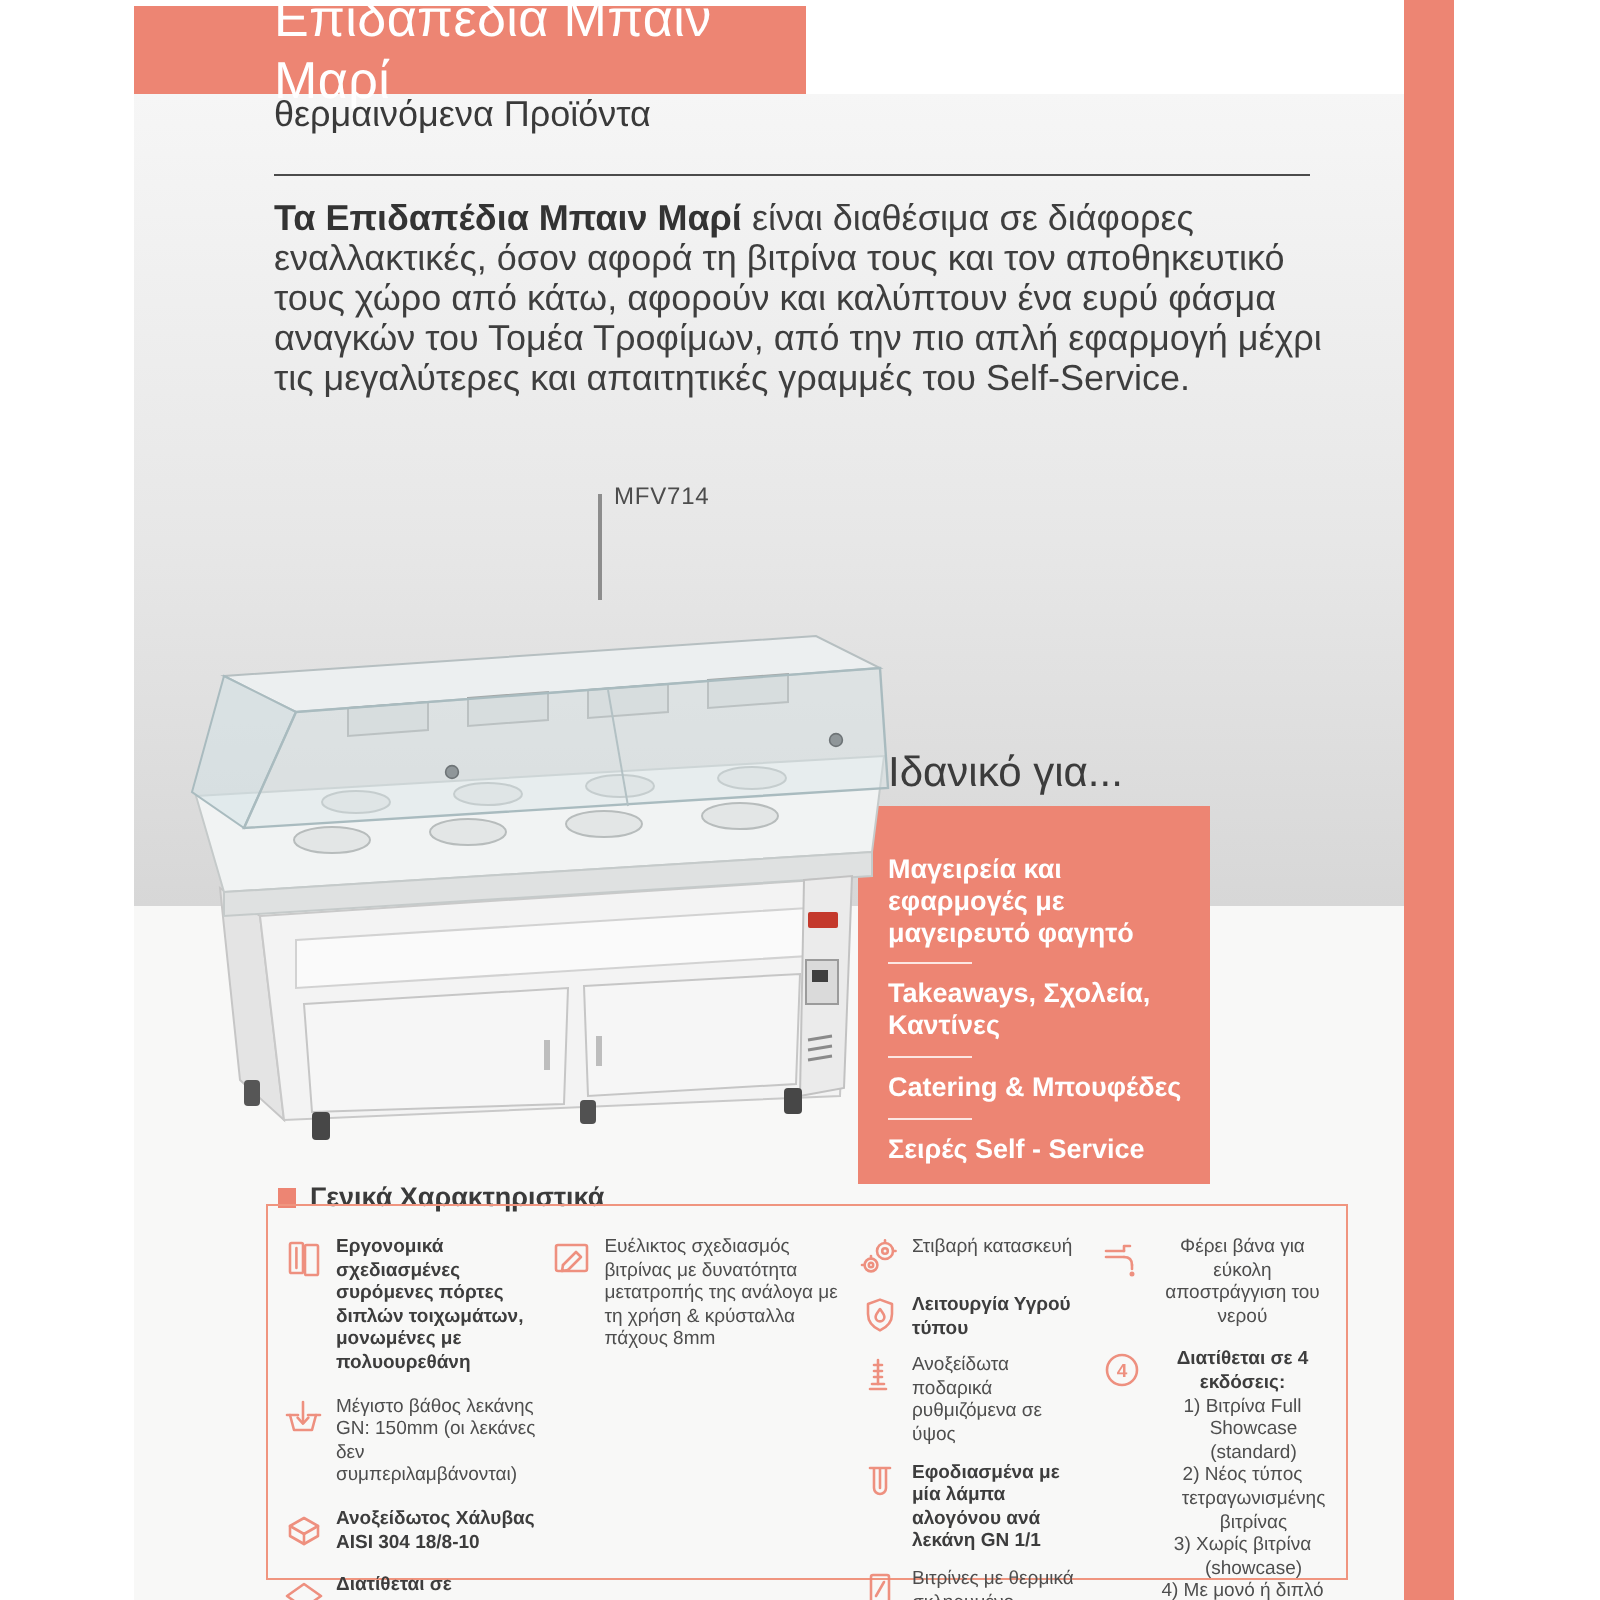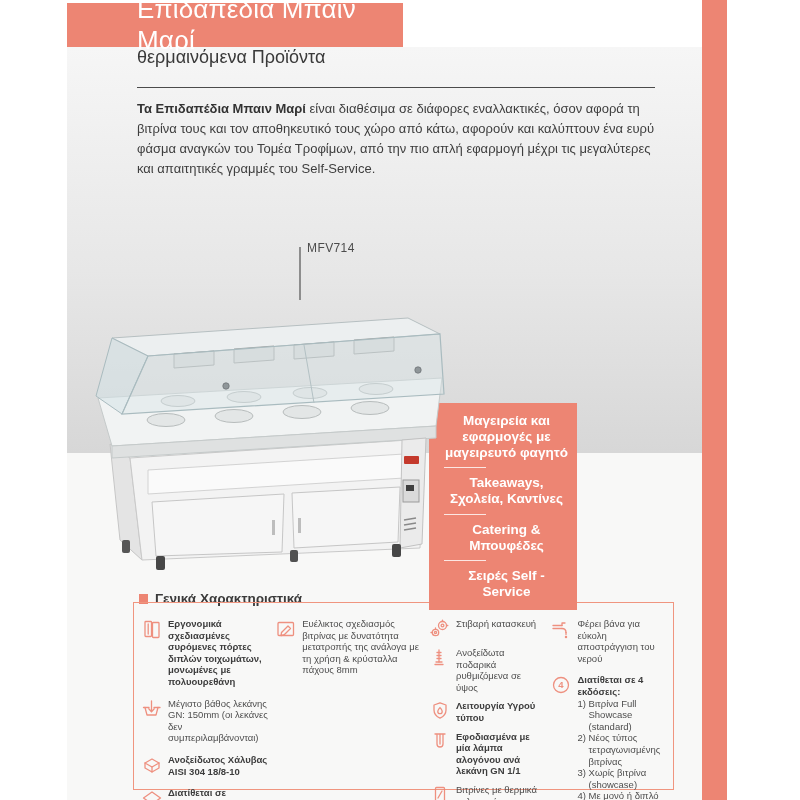--- a/index.html
+++ b/index.html
@@ -11,42 +11,42 @@
   .gray-bg  { position:absolute; left:67px; top:47px;  width:635px; height:406px;
               background:linear-gradient(180deg,#f6f6f6 0%,#e7e7e7 55%,#d7d7d7 100%); }
   .light-bg { position:absolute; left:67px; top:453px; width:635px; height:347px; background:#f8f8f7; }
 
   .title-bar { position:absolute; left:67px; top:3px; width:336px; height:44px; background:var(--accent);
                color:#fff; display:flex; align-items:center; padding-left:70px; font-size:26px; letter-spacing:.2px; }
 
   .subtitle { position:absolute; left:137px; top:47px; font-size:18px; color:#3a3a3a; }
   .subtitle-rule { position:absolute; left:137px; top:87px; width:518px; height:1px; background:#4b4b4b; }
 
-  .intro { position:absolute; left:137px; top:99px; width:524px; font-size:13px; line-height:20px; color:#3e3e3e; }
+  .intro { position:absolute; left:137px; top:99px; width:524px; font-size:18px; line-height:20px; color:#3e3e3e; }
   .intro b { color:#333; }
 
   .model-line  { position:absolute; left:299px; top:247px; width:2px; height:53px; background:#8d8d8d; }
   .model-label { position:absolute; left:307px; top:241px; font-size:12px; color:#4c4c4c; letter-spacing:.4px;text-align:center; }
 
   .product-svg { position:absolute; left:86px; top:298px; z-index:3; }
 
   .ideal-heading { position:absolute; left:444px; top:375px; font-size:21px; color:#3c3c3c; z-index:2; }
-  .ideal-box { position:absolute; left:429px; top:403px; width:148px; min-height:125px; background:var(--accent);
-               color:#fff; padding:10px 8px 10px 15px; z-index:2;text-align:center; }
+  .ideal-box { position:absolute; left:429px; top:403px; width:176px; min-height:125px; background:var(--accent);
+               color:#fff; padding:24px 8px 10px 15px; z-index:2; }
   .ideal-item { font-size:13.5px; font-weight:bold; line-height:1.17; }
   .ideal-divider { width:42px; border-top:1px solid rgba(255,255,255,.8); margin:7px 0; }
 
   .gen-heading { position:absolute; left:139px; top:591px; display:flex; align-items:center; gap:7px;
                  font-size:13.5px; font-weight:bold; color:#3b3b3b; }
   .gen-square { width:9px; height:10px; background:var(--accent); flex:0 0 auto; }
 
   .features-box { position:absolute; left:133px; top:602px; width:541px; height:188px;
                   border:1px solid var(--accent-border); display:flex; padding:15px 8px 21px 7px; gap:6px; }
   .fcol { display:flex; flex-direction:column; gap:10px; }
-  .fcol-0 { width:131px; } .fcol-1 { width:151px; gap:7px; } .fcol-2 { width:118px; gap:7px; } .fcol-3 { width:117px; }
+  .fcol-0 { width:131px; } .fcol-1 { width:151px; gap:7px; } .fcol-2 { width:118px; gap:7px; } .fcol-3 { width:117px;text-align:center; }
   .feat { display:flex; gap:5px; }
   .feat-icon { flex:0 0 22px; width:22px; height:22px; color:var(--accent); opacity:.9; }
   .feat-icon svg { width:22px; height:22px; display:block; }
   .feat-text { font-size:9.5px; line-height:11.6px; color:#4e4e4e; }
   .feat-text.bold { font-weight:bold; color:#3d3d3d; }
   .feat-list div { padding-left:11px; text-indent:-11px; }
 </style>
 </head>
 <body>
 
@@ -118,20 +118,21 @@
         <polygon points="268,42 308,39 308,53 268,56"></polygon>
       </g>
       <polygon points="26,40 62,58 36,116 10,98" fill="rgba(212,226,229,0.55)" stroke="#a9bbbf" stroke-width="1"></polygon>
       <polygon points="62,58 354,36 358,96 36,116" fill="rgba(216,228,231,0.42)" stroke="#a9bbbf" stroke-width="1.2"></polygon>
       <line x1="218" y1="47" x2="228" y2="105" stroke="#b3c1c4" stroke-width="1"></line>
       <circle cx="140" cy="88" r="3.2" fill="#8f9699" stroke="#6e7477" stroke-width="0.8"></circle>
       <circle cx="332" cy="72" r="3.2" fill="#8f9699" stroke="#6e7477" stroke-width="0.8"></circle>
     </g>
   </svg>
 
+  <div class="ideal-heading">Ιδανικό για...</div>
   <div class="ideal-box" id="ideal-box">
       <div class="ideal-item">Μαγειρεία και εφαρμογές με μαγειρευτό φαγητό</div>
       <div class="ideal-divider"></div>
       <div class="ideal-item">Takeaways, Σχολεία, Καντίνες</div>
       <div class="ideal-divider"></div>
       <div class="ideal-item">Catering &amp; Μπουφέδες</div>
       <div class="ideal-divider"></div>
       <div class="ideal-item">Σειρές Self - Service</div>
     </div>
 
@@ -207,42 +208,42 @@
               <line x1="18.8" y1="7.5" x2="17.6" y2="7.5"></line>
               <line x1="6.5" y1="10" x2="6.5" y2="11.2"></line>
               <line x1="2" y1="14.5" x2="3.2" y2="14.5"></line>
             </svg>
           </span>
           <div class="feat-text">Στιβαρή κατασκευή</div>
         </div>
         <div class="feat">
           <span class="feat-icon">
             <svg viewBox="0 0 22 22" fill="none" stroke="currentColor" stroke-width="1.3" stroke-linecap="round" stroke-linejoin="round">
+              <path d="M11 2.8 L17 5 V10 C17 14 14.5 16.6 11 18.2 C7.5 16.6 5 14 5 10 V5 Z"></path>
+              <path d="M11 7.5 C9.8 9.2 8.8 10.2 8.8 11.5 a2.2 2.2 0 0 0 4.4 0 C13.2 10.2 12.2 9.2 11 7.5 Z"></path>
+            </svg>
+          </span>
+          <div class="feat-text bold">Λειτουργία Υγρού τύπου</div>
+        </div>
+        <div class="feat">
+          <span class="feat-icon">
+            <svg viewBox="0 0 22 22" fill="none" stroke="currentColor" stroke-width="1.3" stroke-linecap="round" stroke-linejoin="round">
               <line x1="10" y1="3" x2="10" y2="15"></line>
               <line x1="8" y1="5.5" x2="12" y2="5.5"></line>
               <line x1="8" y1="8.5" x2="12" y2="8.5"></line>
               <line x1="8" y1="11.5" x2="12" y2="11.5"></line>
               <line x1="6" y1="17.5" x2="14" y2="17.5"></line>
               <line x1="7" y1="15" x2="13" y2="15"></line>
             </svg>
           </span>
           <div class="feat-text">Ανοξείδωτα ποδαρικά ρυθμιζόμενα σε ύψος</div>
         </div>
         <div class="feat">
           <span class="feat-icon">
             <svg viewBox="0 0 22 22" fill="none" stroke="currentColor" stroke-width="1.3" stroke-linecap="round" stroke-linejoin="round">
-              <path d="M11 2.8 L17 5 V10 C17 14 14.5 16.6 11 18.2 C7.5 16.6 5 14 5 10 V5 Z"></path>
-              <path d="M11 7.5 C9.8 9.2 8.8 10.2 8.8 11.5 a2.2 2.2 0 0 0 4.4 0 C13.2 10.2 12.2 9.2 11 7.5 Z"></path>
-            </svg>
-          </span>
-          <div class="feat-text bold">Λειτουργία Υγρού τύπου</div>
-        </div>
-        <div class="feat">
-          <span class="feat-icon">
-            <svg viewBox="0 0 22 22" fill="none" stroke="currentColor" stroke-width="1.3" stroke-linecap="round" stroke-linejoin="round">
               <path d="M8 3.5 V13 a3 3 0 0 0 6 0 V3.5"></path>
               <line x1="11" y1="3.5" x2="11" y2="13"></line>
               <line x1="6" y1="3" x2="16" y2="3"></line>
             </svg>
           </span>
           <div class="feat-text bold">Εφοδιασμένα με μία λάμπα αλογόνου ανά λεκάνη GN 1/1</div>
         </div>
         <div class="feat">
           <span class="feat-icon">
             <svg viewBox="0 0 22 22" fill="none" stroke="currentColor" stroke-width="1.3" stroke-linecap="round" stroke-linejoin="round">

